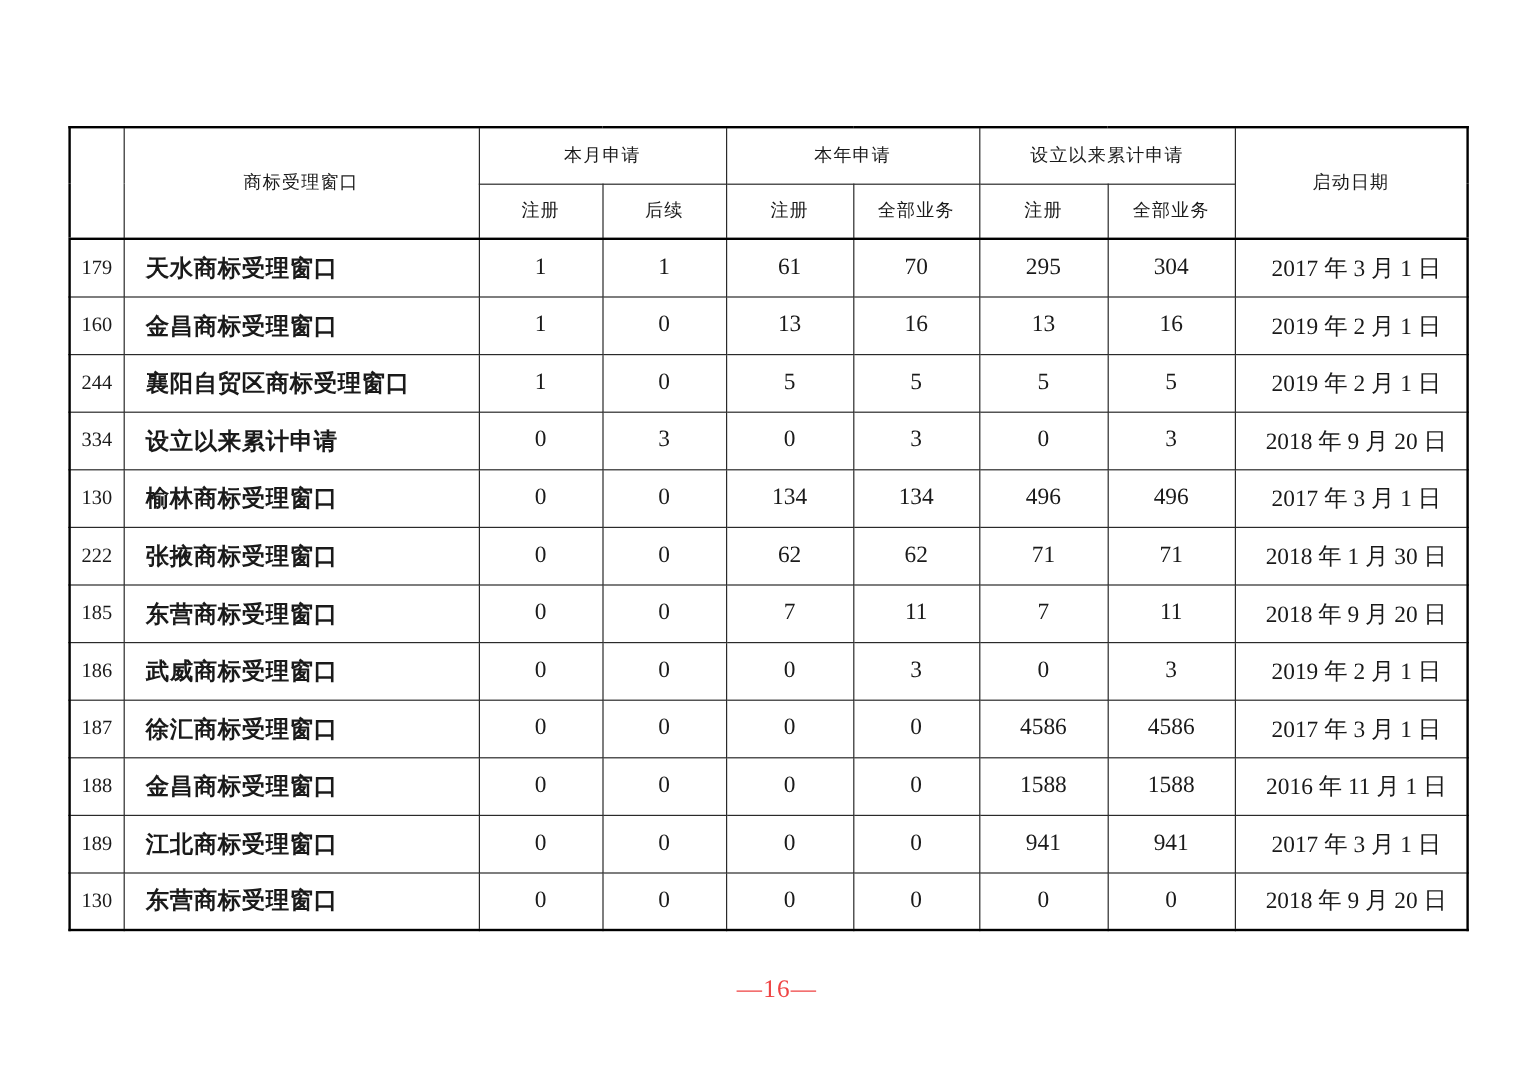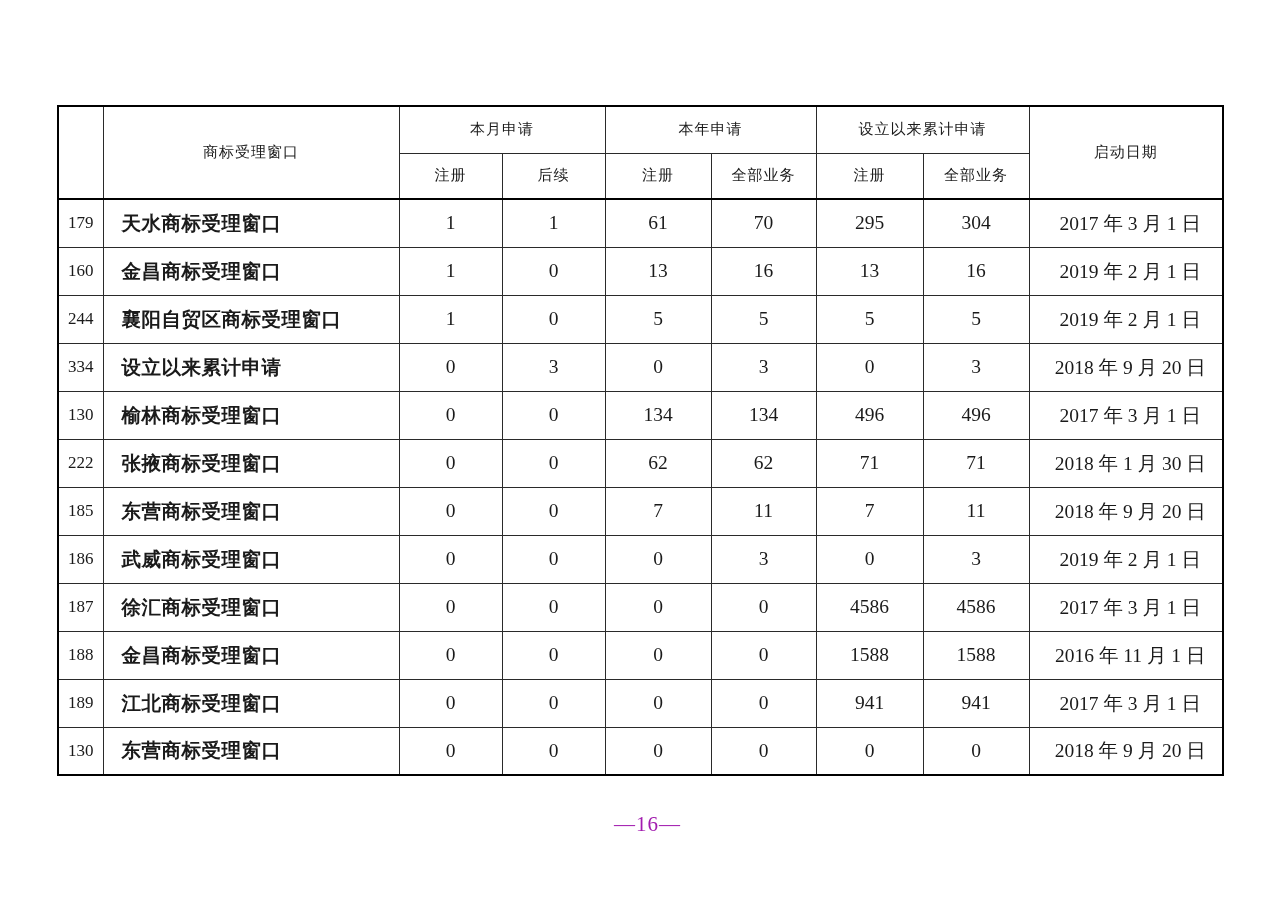--- a/index.html
+++ b/index.html
@@ -53,21 +53,21 @@
   td.date-cell {
     text-align: center;
     padding-left: 9px;
   }
   .page-number {
     position: absolute;
     left: 15px; right: 0;
     top: 812px;
     text-align: center;
     font-size: 21px;
-    color: #a21caf;
+    color: #ef4444;
     letter-spacing: 1px;
   }
 </style>
 </head>
 <body>
 
 <div class="page">
 
   <table class="report">
     <colgroup>

